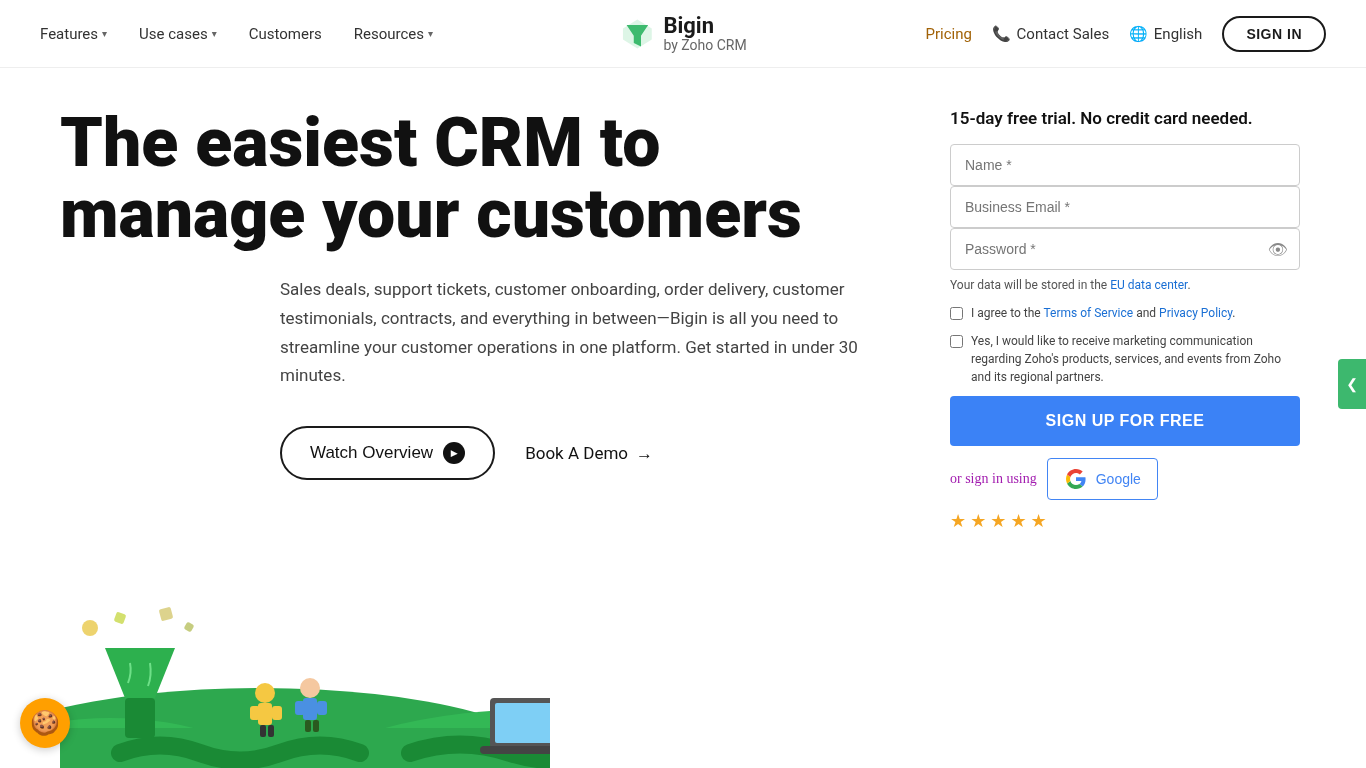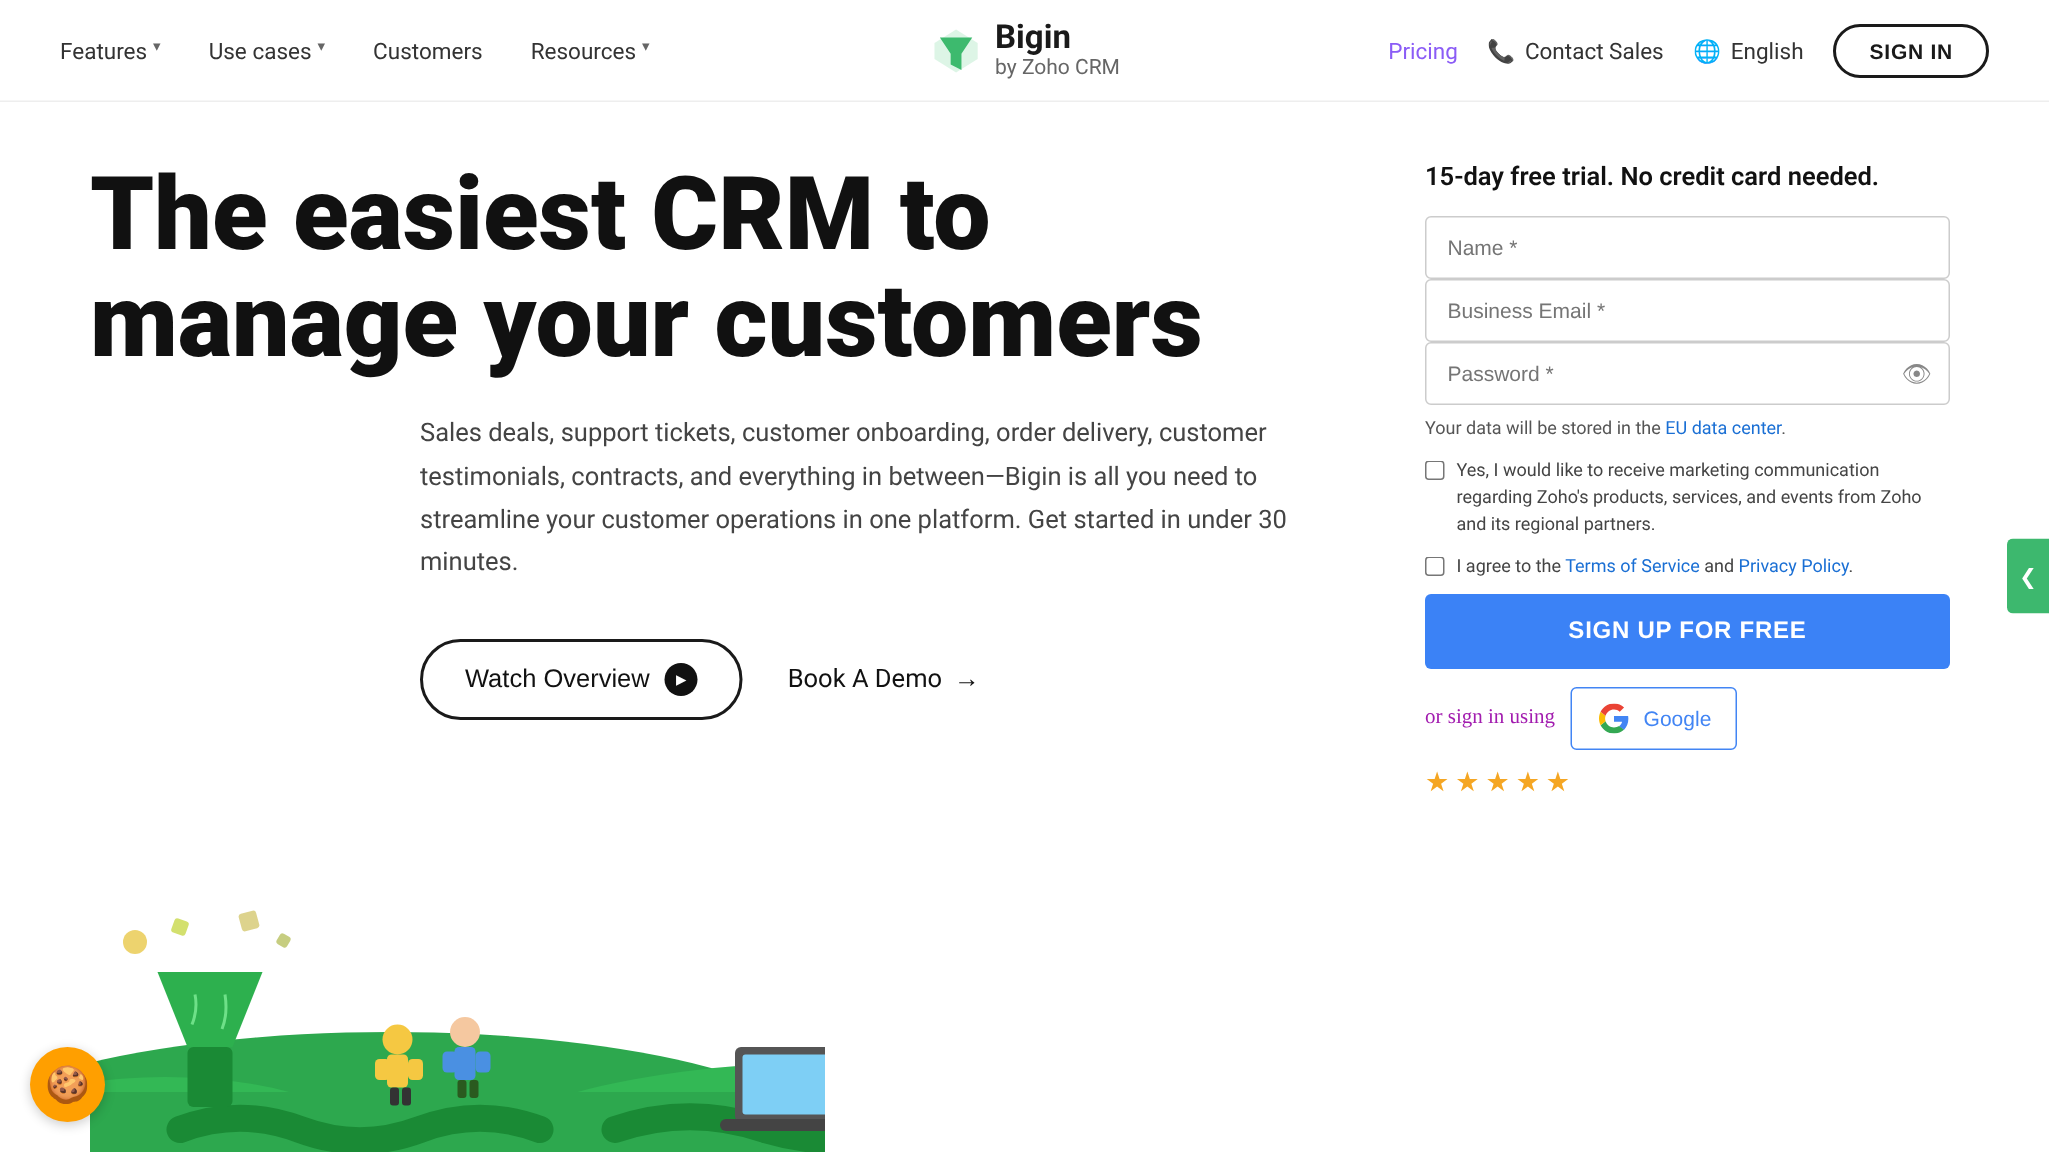--- a/index.html
+++ b/index.html
@@ -16,24 +16,24 @@
       position: relative;
       z-index: 10;
       background: #fff;
     }
     .nav-left { display: flex; align-items: center; gap: 32px; }
     .nav-logo { display: flex; align-items: center; gap: 8px; position: absolute; left: 50%; transform: translateX(-50%); }
     .logo-icon { width: 36px; height: 36px; }
     .logo-text { display: flex; flex-direction: column; }
     .logo-name { font-size: 22px; font-weight: 700; color: #1a1a1a; line-height: 1; }
     .logo-sub { font-size: 14px; color: #666; }
-    .nav-item { font-size: 15px; color: #333; cursor: pointer; display: flex; gap: 4px; text-decoration: none; }
+    .nav-item { font-size: 15px; color: #333; cursor: pointer; display: flex; align-items: center; gap: 4px; text-decoration: none; }
     .chevron { font-size: 10px; color: #666; }
     .nav-right { display: flex; align-items: center; gap: 20px; }
-    .nav-pricing { font-size: 15px; color: #8b5cf6; cursor: pointer; }
+    .nav-pricing { font-size: 15px; color: #a16207; cursor: pointer; }
     .nav-contact { display: flex; align-items: center; gap: 6px; font-size: 15px; color: #333; cursor: pointer; }
     .nav-lang { display: flex; align-items: center; gap: 6px; font-size: 15px; color: #333; cursor: pointer; }
     .sign-in-btn {
       border: 2px solid #1a1a1a;
       border-radius: 24px;
       padding: 8px 22px;
       font-size: 14px;
       font-weight: 600;
       color: #1a1a1a;
       background: #fff;
@@ -408,31 +408,31 @@
     </div>
 
     <p class="data-notice">
       <span>Your data will be stored in the</span>
       <a href="#">EU data center</a>.
     </p>
 
     <div class="checkbox-row">
       <input type="checkbox" style="">
       <span class="checkbox-label">
-        <span>Yes, I would like to receive marketing communication regarding Zoho's products, services, and events from Zoho and its regional partners.</span>
-      </span>
-    </div>
-
-    <div class="checkbox-row">
-      <input type="checkbox" style="">
-      <span class="checkbox-label">
         <span>I agree to the</span>
         <a href="#">Terms of Service</a>
         <span>and</span>
         <a href="#">Privacy Policy</a>.
+      </span>
+    </div>
+
+    <div class="checkbox-row">
+      <input type="checkbox" style="">
+      <span class="checkbox-label">
+        <span>Yes, I would like to receive marketing communication regarding Zoho's products, services, and events from Zoho and its regional partners.</span>
       </span>
     </div>
 
     <button class="signup-btn">SIGN UP FOR FREE</button>
 
     <div class="or-row">
       <span class="or-text">or sign in using</span>
       <button class="google-btn">
         <span class="google-icon">
           <svg width="20" height="20" viewBox="0 0 48 48">

